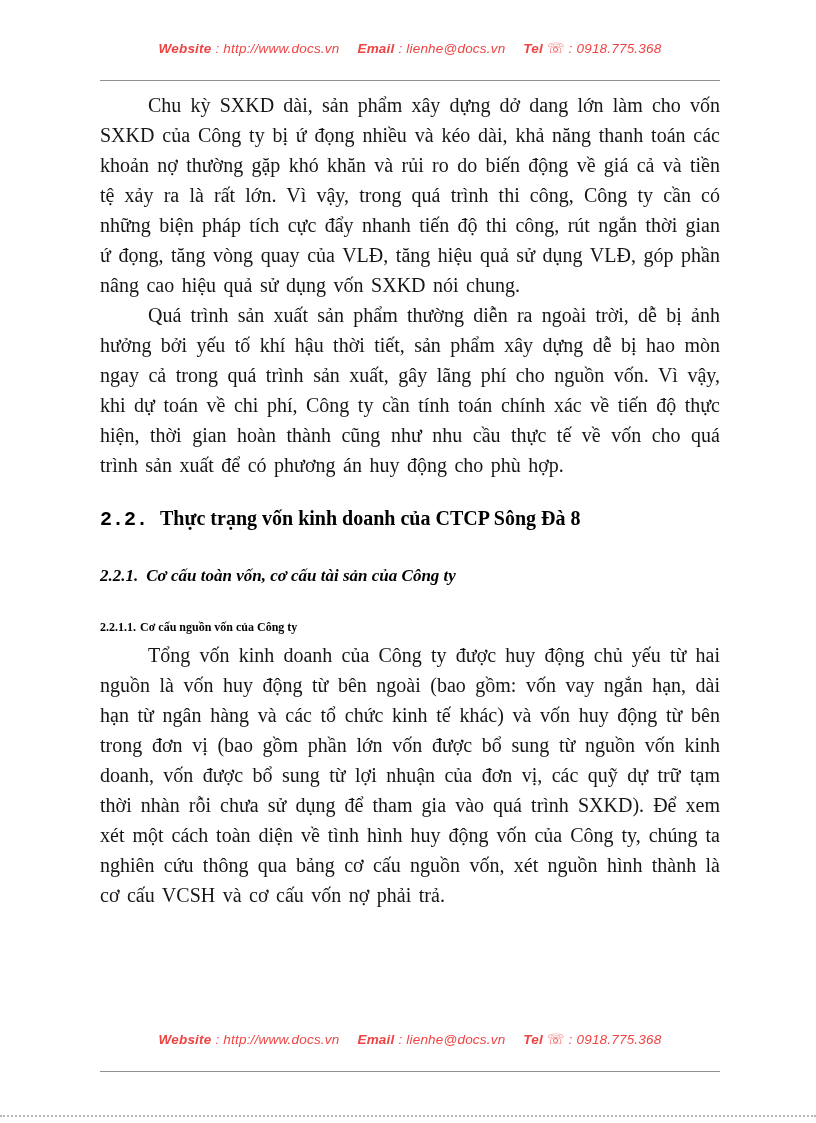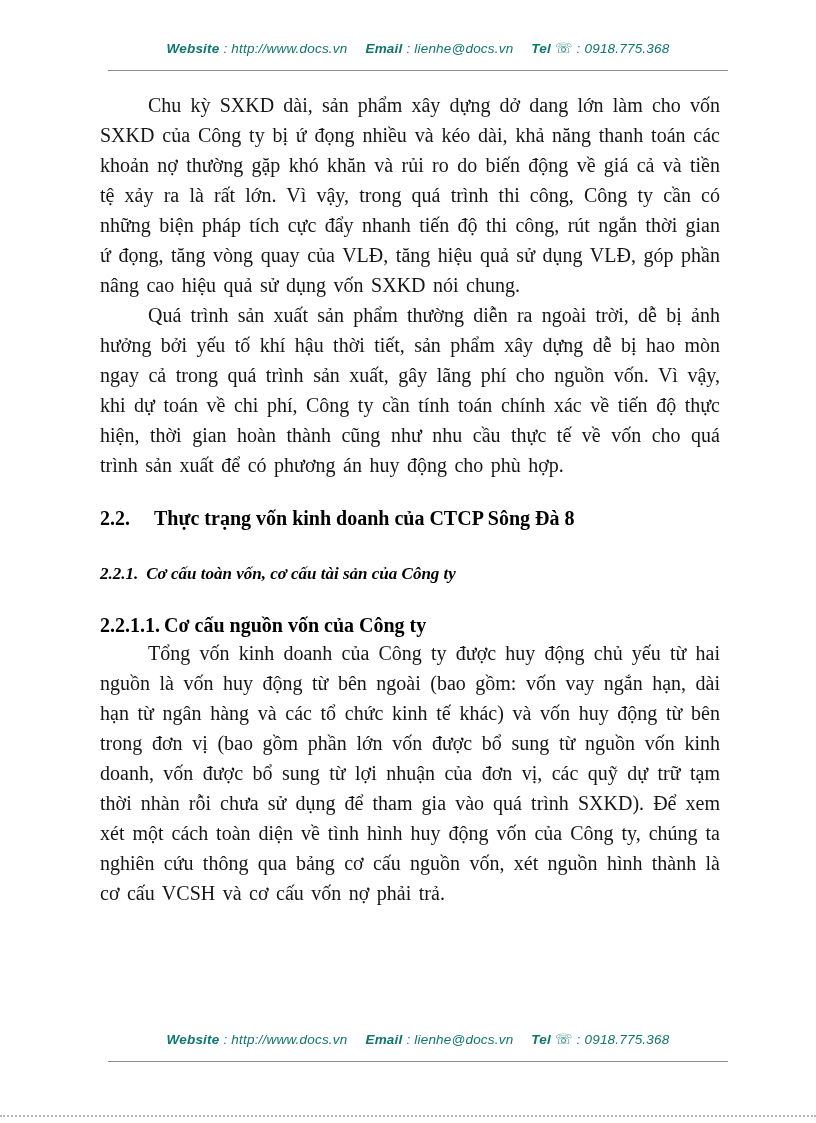--- a/index.html
+++ b/index.html
@@ -8,29 +8,29 @@
     width: 816px;
     height: 1123px;
     background: #ffffff;
     font-family: "Liberation Serif", "DejaVu Serif", serif;
     color: #161616;
     overflow: hidden;
   }
   
   .runner {
     position: absolute;
-    left: 108px;
+    left: 100px;
     width: 620px;
     text-align: center;
     font-family: "Liberation Sans", "DejaVu Sans", sans-serif;
     font-style: italic;
     font-size: 13.5px;
-    color: #0f766e;
+    color: #ef4444;
     border-bottom: 1.5px solid #8f8f8f;
-    padding-bottom: 14px;
+    padding-bottom: 24px;
     white-space: nowrap;
     letter-spacing: 0.2px;
   }
   .runner .lbl { font-weight: bold; }
   .runner .sp  { display: inline-block; width: 14px; }
   .runner .tel-icon { font-style: normal; font-size: 14px; }
   .header-runner { top: 40px; }
   .footer-runner { top: 1031px; }
 
   .content {
@@ -47,33 +47,33 @@
     text-indent: 48px;
     word-spacing: 2.5px;
   }
   h2.sect {
     margin: 22px 0 0 0;
     font-size: 20px;
     line-height: 32px;
     font-weight: bold;
     color: #000;
   }
-  h2.sect .num { margin-right: 24px; }
+  h2.sect .num { margin-right: 12px; font-family: Liberation Mono, monospace; }
   h3.sect {
     margin: 26px 0 0 0;
     font-size: 17px;
     line-height: 28px;
     font-weight: bold;
     font-style: italic;
     color: #000;
   }
   h3.sect .num { margin-right: 8px; }
   h4.sect {
     margin: 24px 0 0 0;
-    font-size: 20px;
+    font-size: 12px;
     line-height: 26px;
     font-weight: bold;
     color: #000;
   }
   h4.sect .num { margin-right: 4px; }
   p.after-head { }
 
   .page-break-line {
     position: absolute;
     left: 0;

